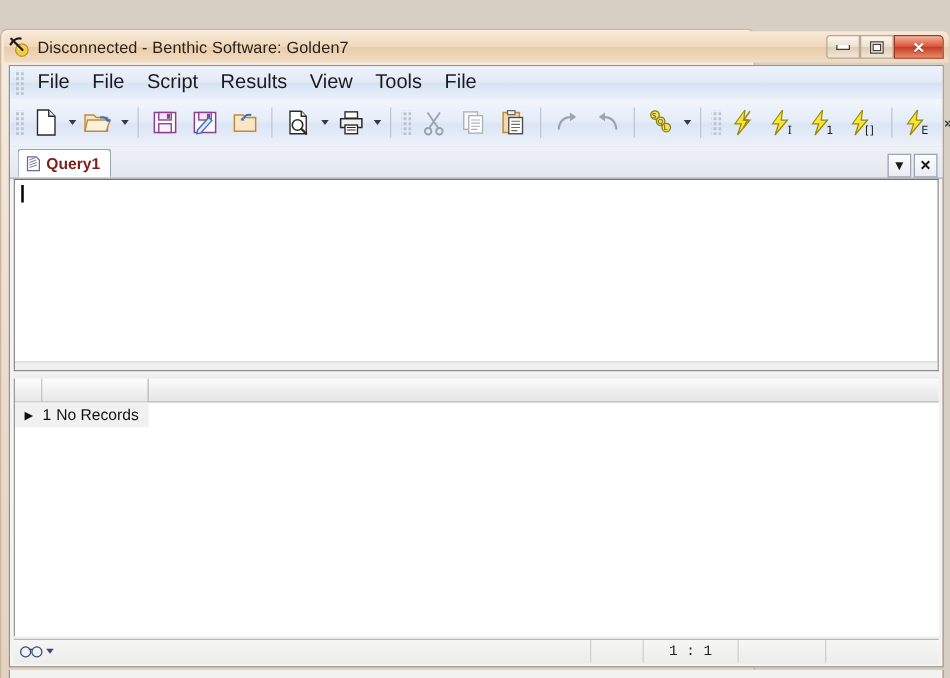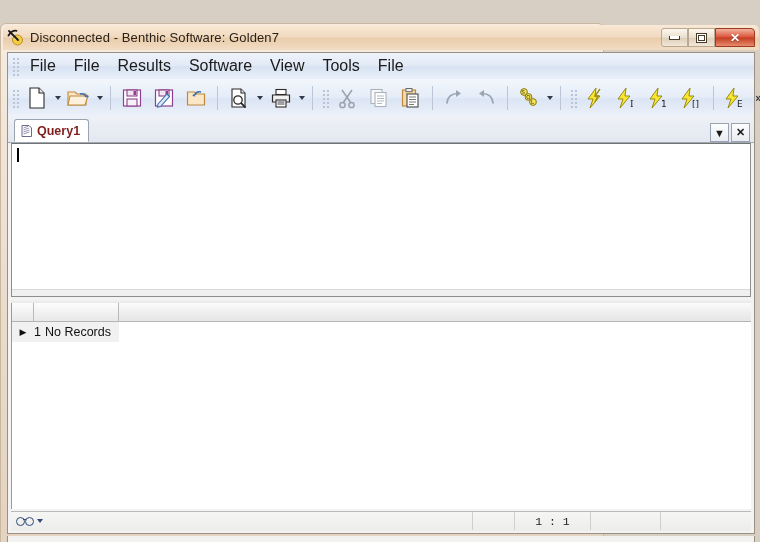--- a/index.html
+++ b/index.html
@@ -224,22 +224,22 @@
       <div class="wbtn close">✕</div>
     </div>
   </div>
 
   <div class="client">
 
     <div class="menubar">
       <span class="grip"></span>
       <span class="menu-item">File</span>
       <span class="menu-item">File</span>
+      <span class="menu-item">Script</span>
       <span class="menu-item">Results</span>
-      <span class="menu-item">Software</span>
       <span class="menu-item">View</span>
       <span class="menu-item">Tools</span>
       <span class="menu-item">File</span>
     </div>
 
     <div class="toolbar">
       <span class="grip"></span>
 
       <div class="tb-btn">
         <svg width="20" height="22" viewBox="0 0 20 22">

